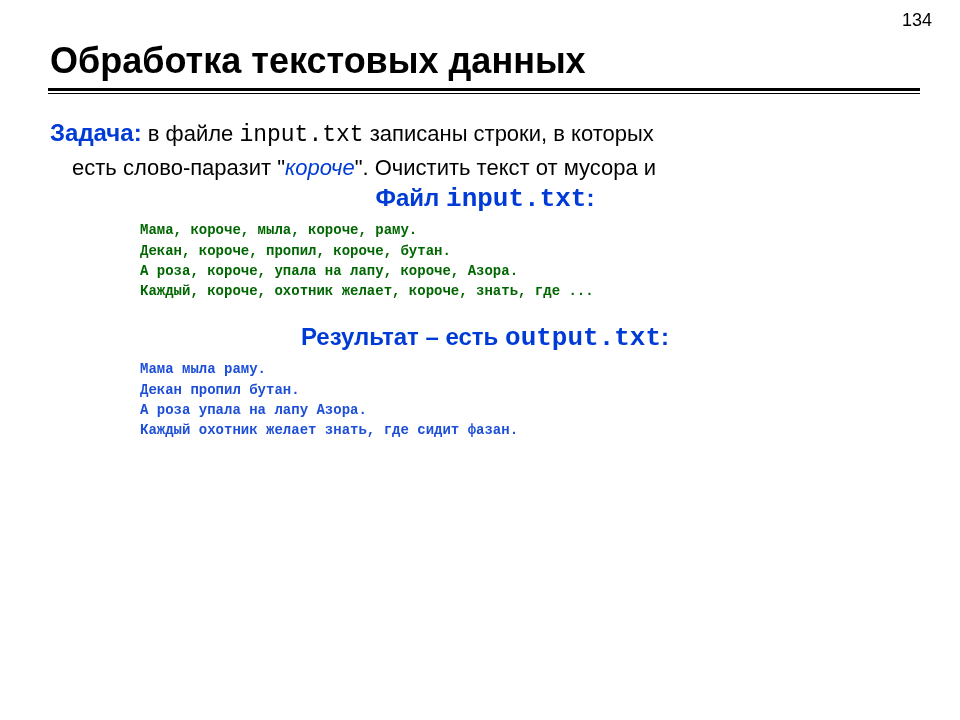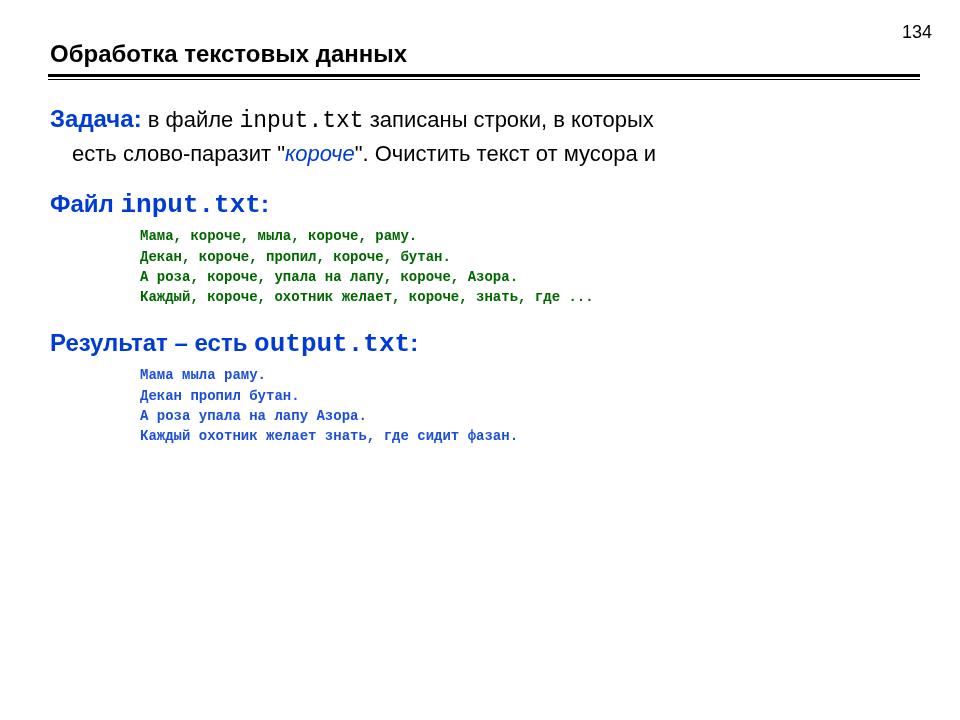--- a/index.html
+++ b/index.html
@@ -7,51 +7,51 @@
       width: 960px;
       height: 720px;
       background: #fff;
       font-family: Arial, Helvetica, sans-serif;
       color: #000;
       position: relative;
       padding: 12px 40px 20px 48px;
     }
     .page-number {
       position: absolute;
-      top: 22px;
+      top: 10px;
       right: 28px;
       font-size: 18px;
     }
     h1.title {
-      font-size: 24px;
+      font-size: 36px;
       font-weight: bold;
       margin-top: 28px;
       margin-bottom: 6px;
       padding-left: 2px;
     }
     .hr-top { border: none; border-top: 3px solid #000; margin-bottom: 2px; }
     .hr-bot { border: none; border-top: 1.5px solid #000; margin-bottom: 22px; }
 
     .task {
       font-size: 22px;
       line-height: 1.45;
-      margin-bottom: 20px;
       padding-left: 2px;
     }
     .task .label { color: #003bd6; font-weight: bold; font-size: 24px; }
     .task .mono { font-family: "Courier New", monospace; font-size: 23px; }
     .task .parasite { color: #003bd6; font-style: italic; text-align: right; }
     .task .indent { display: inline-block; padding-left: 22px; }
 
     .section-label {
       color: #003bd6;
       font-weight: bold;
       font-size: 24px;
       margin-bottom: 6px;
       padding-left: 2px;
+      text-align: center;
     }
     .section-label .mono { font-family: "Courier New", monospace; font-size: 26px; }
 
     .code-block {
       font-family: "Courier New", monospace;
       font-size: 14px;
       font-weight: bold;
       line-height: 1.45;
       padding-left: 92px;
       margin-bottom: 22px;

